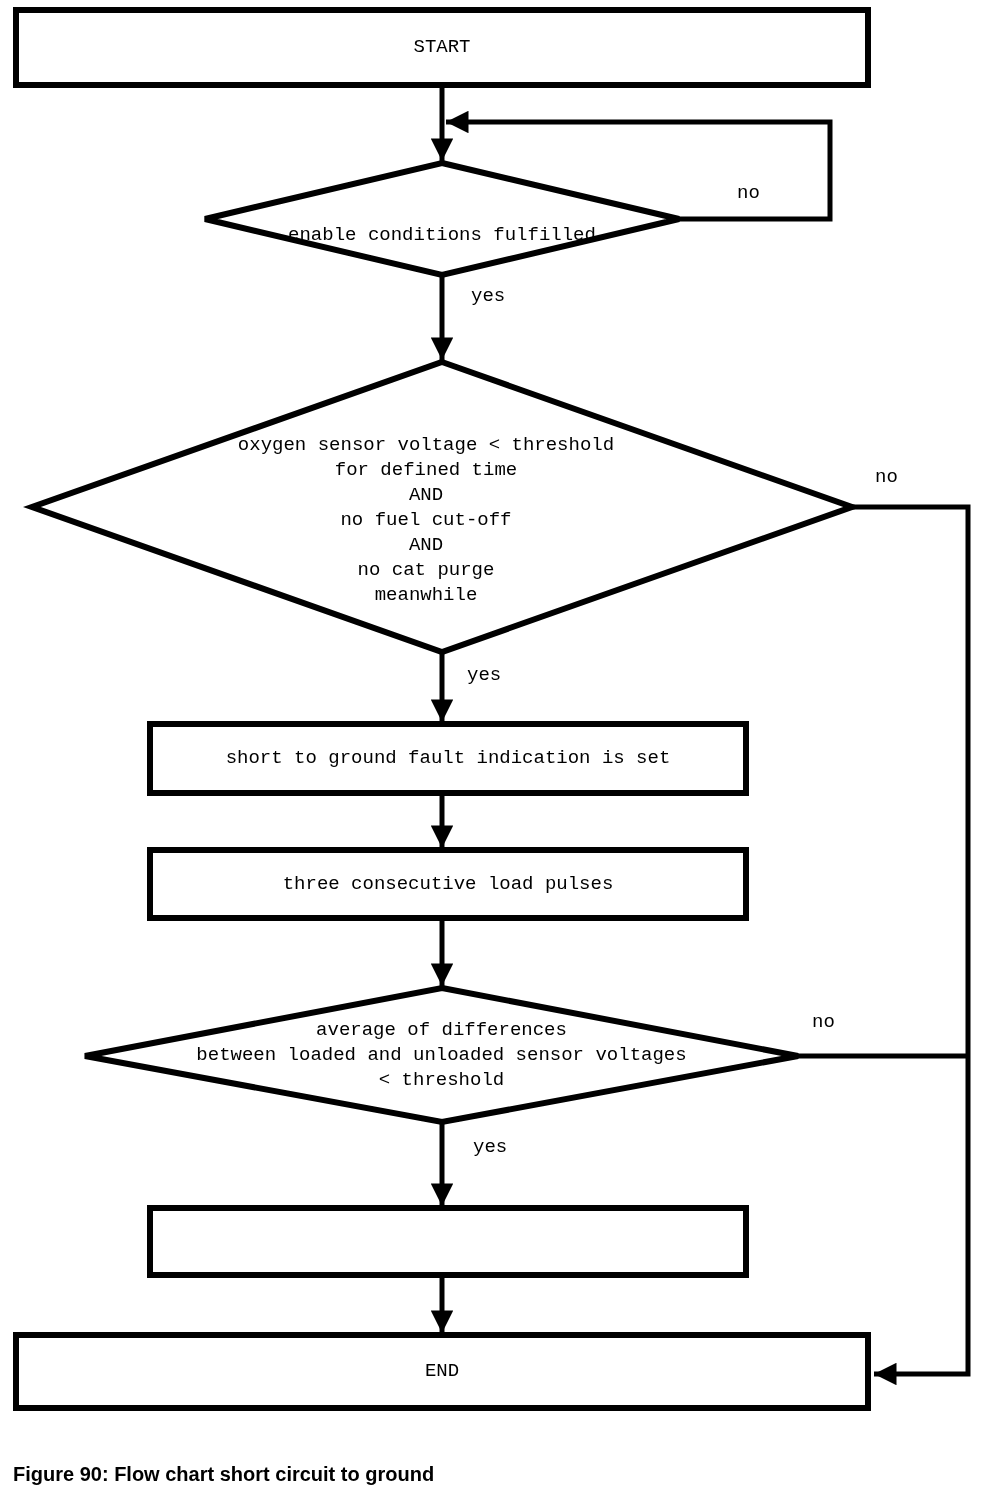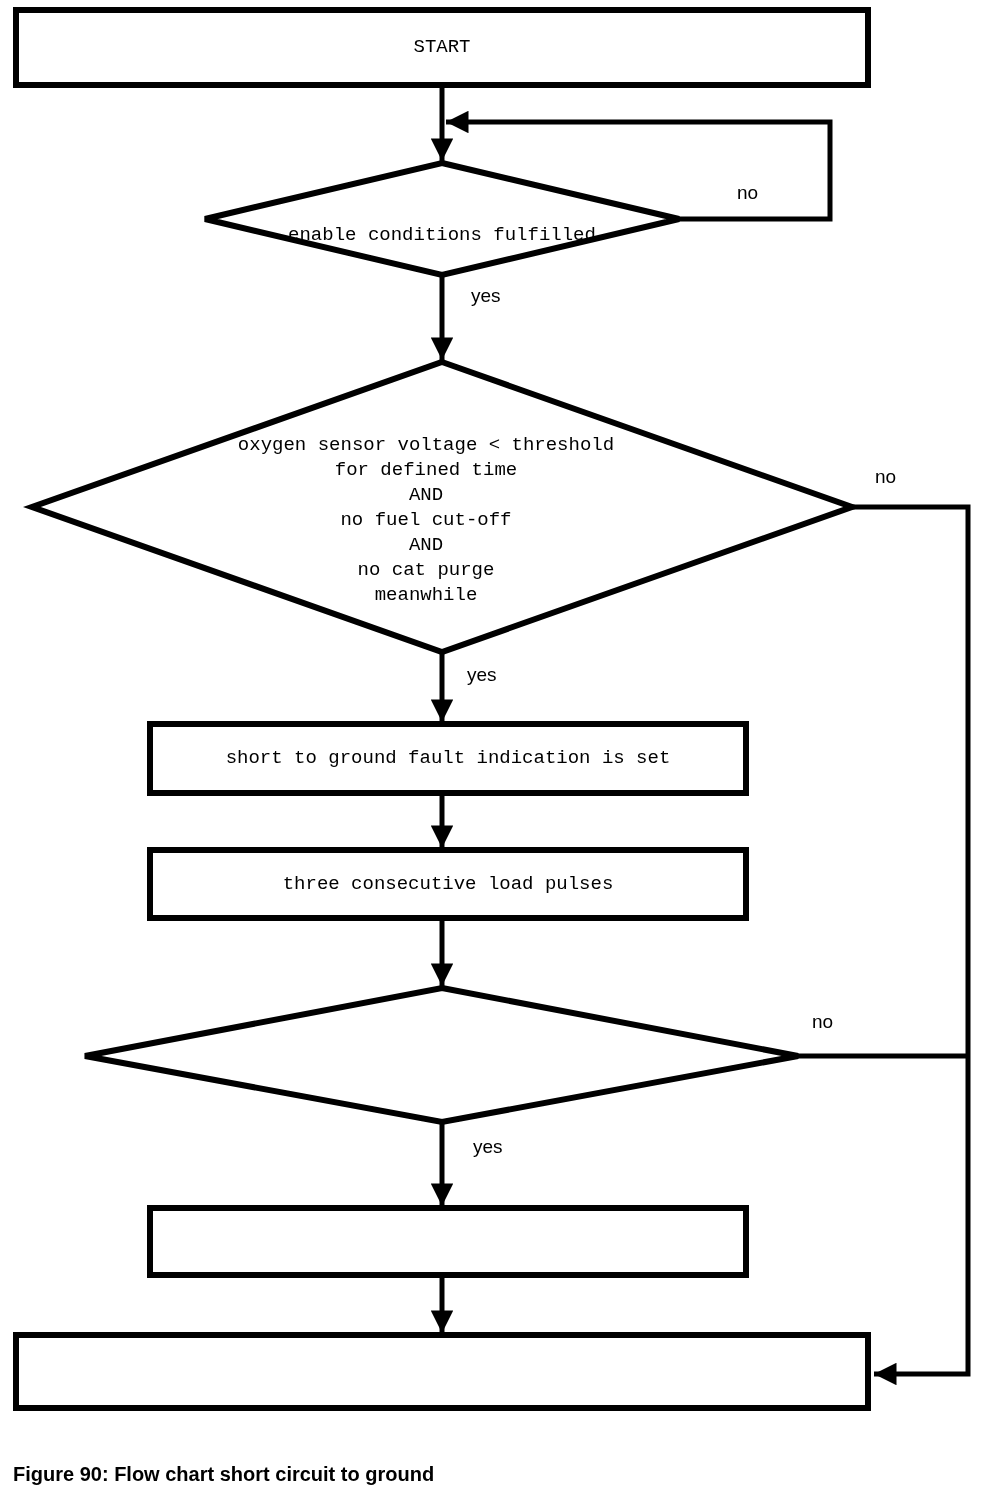--- a/index.html
+++ b/index.html
@@ -27,20 +27,21 @@
     font-size: 19px;
     line-height: 25px;
     white-space: pre-line;
     box-sizing: border-box;
     font-family: Liberation Mono, monospace;
   }
   .edge-label {
     position: absolute;
     font-size: 19px;
     line-height: 22px;
+    font-family: Liberation Mono, monospace;
   }
   .caption {
     position: absolute;
     left: 13px;
     top: 1463px;
     font-size: 20px;
     font-weight: bold;
     letter-spacing: 0px;
   }
   svg .shape { fill: var(--bg-color); stroke: var(--line-color); stroke-width: 6; }
@@ -89,22 +90,26 @@
 AND
 no fuel cut-off
 AND
 no cat purge
 meanwhile</div>
 
   <div class="node-label" style="left:150px; top:724px; width:596px; height:69px;">short to ground fault indication is set</div>
 
   <div class="node-label" style="left:150px; top:850px; width:596px; height:68px;">three consecutive load pulses</div>
 
+  <div class="node-label" style="left:85px; top:988px; width:713px; height:134px;">average of differences
+between loaded and unloaded sensor voltages
+&lt; threshold</div>
 
 
+  <div class="node-label" style="left:16px; top:1335px; width:852px; height:73px;">END</div>
 
   <div class="edge-label" style="left:737px; top:182px;">no</div>
   <div class="edge-label" style="left:471px; top:285px;">yes</div>
   <div class="edge-label" style="left:875px; top:466px;">no</div>
   <div class="edge-label" style="left:467px; top:664px;">yes</div>
   <div class="edge-label" style="left:812px; top:1011px;">no</div>
   <div class="edge-label" style="left:473px; top:1136px;">yes</div>
 
   <div class="caption">Figure 90: Flow chart short circuit to ground</div>
 

